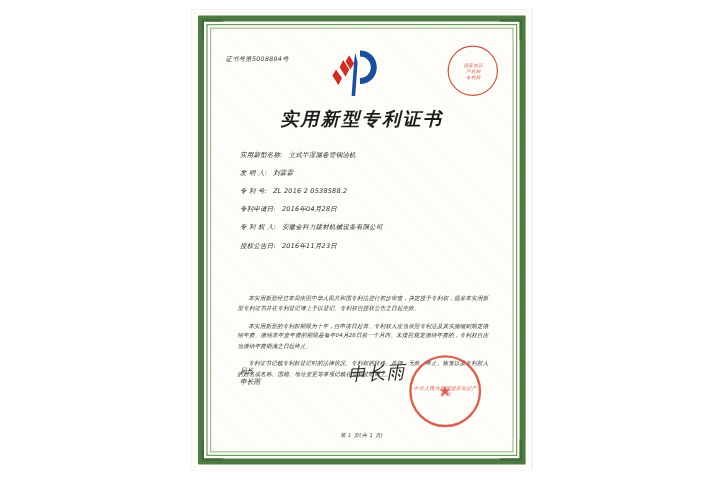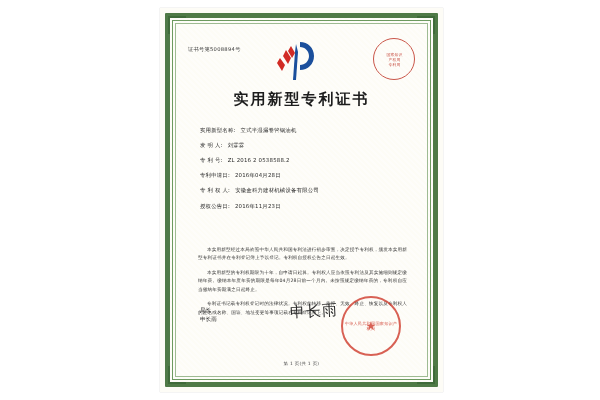--- a/index.html
+++ b/index.html
@@ -11,20 +11,21 @@
     height: 400px;
     background: #ffffff;
     font-family: "DejaVu Sans", sans-serif;
     overflow: hidden;
   }
   #page {
     position: relative;
     width: 588px;
     height: 400px;
     background: #ffffff;
+    font-style: italic;
   }
   
   .sheet {
     position: absolute;
     left: 160px;
     top: 8px;
     width: 283px;
     height: 384px;
     background: #fdfcf6;
     box-shadow: 0 0 1px rgba(0,0,0,0.25);

